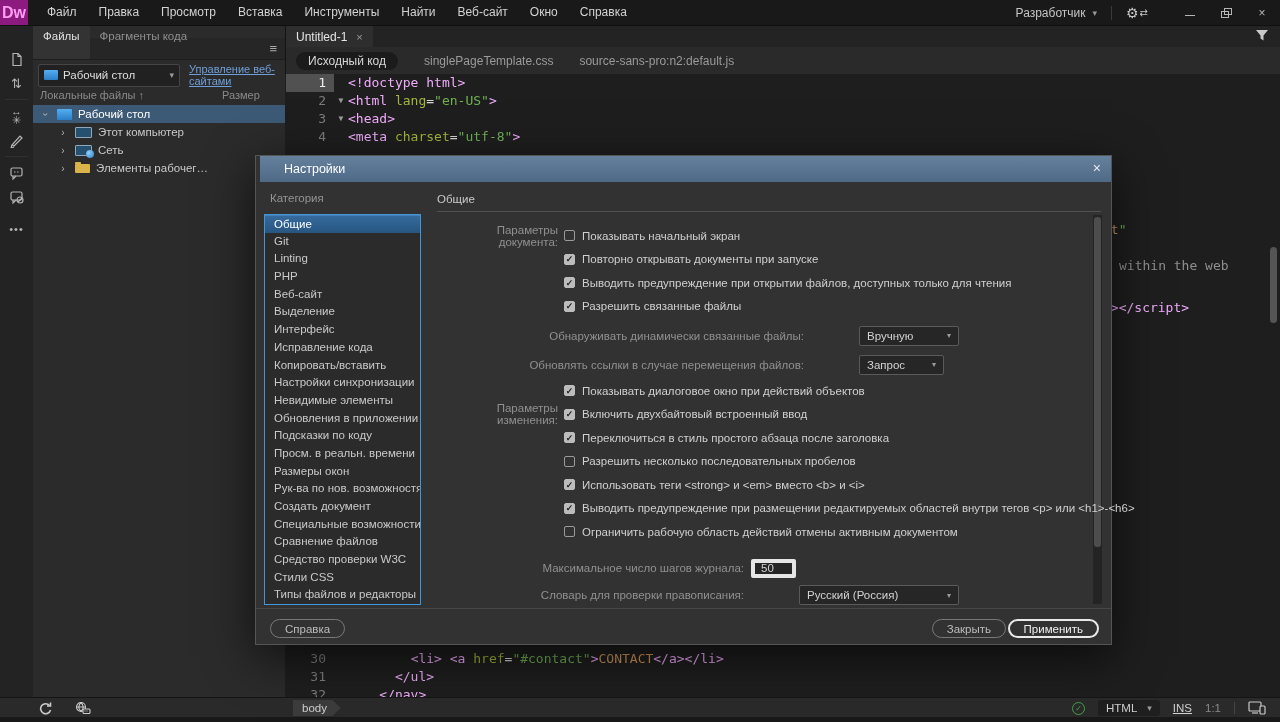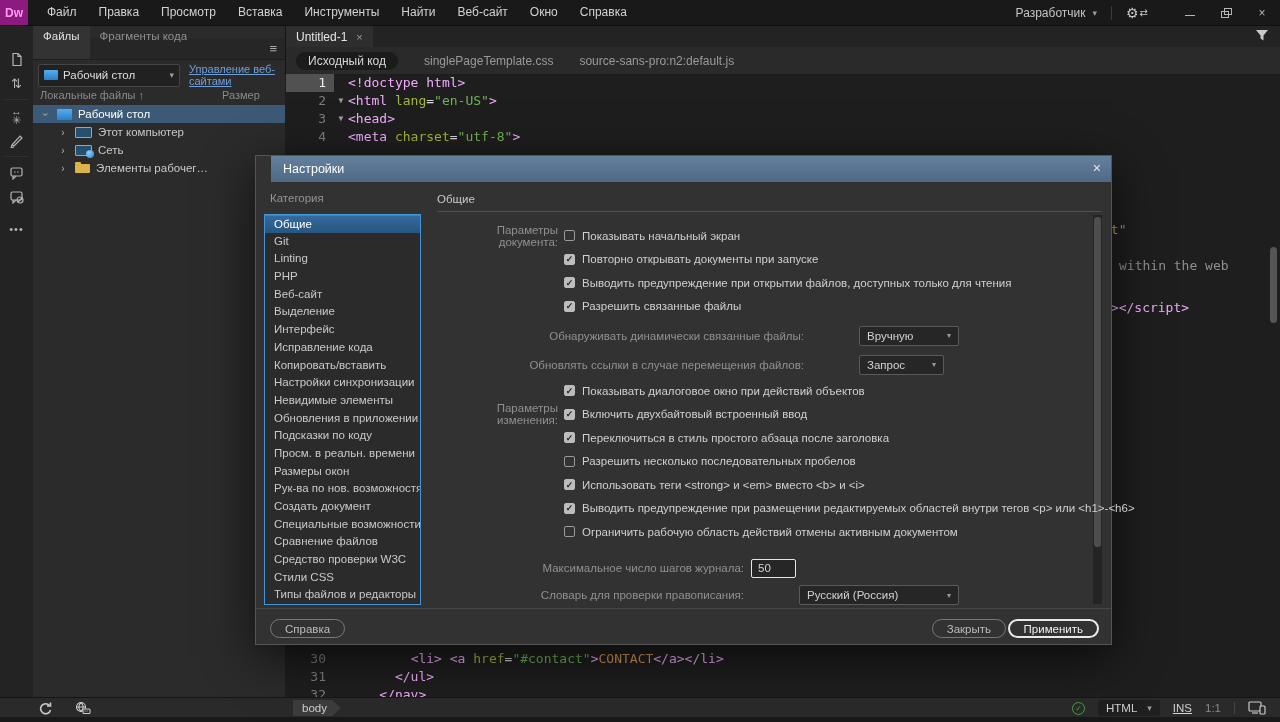--- a/index.html
+++ b/index.html
@@ -2,21 +2,21 @@
 <html><head>
 <meta charset="utf-8">
 <style>
   html,body{margin:0;padding:0;background:#000;}
   #screen{position:relative;width:1280px;height:722px;background:#1e1e1e;
     font-family:"Liberation Sans",sans-serif;color:#ccc;overflow:hidden;font-size:12px;}
   
   .menubar{position:absolute;left:0;top:0;right:0;height:25px;background:#191919;
     display:flex;align-items:center;border-bottom:1px solid #101010;z-index:5;}
   .dw-logo{width:28px;height:25px;background:#8d1a7f;color:#ff9df2;font-weight:bold;
-    font-size:12px;display:flex;align-items:center;justify-content:center;margin-right:8px;}
+    font-size:16px;display:flex;align-items:center;justify-content:center;margin-right:8px;}
   .menu-items{display:flex;align-items:center;height:100%;}
   .menu-item{padding:18px 11px;color:#d2d2d2;line-height:25px;cursor:default;}
   .mb-right{margin-left:auto;display:flex;align-items:center;height:100%;}
   .workspace{display:flex;align-items:center;gap:7px;color:#c4c4c4;padding:0 14px;}
   .caret{font-size:9px;color:#9a9a9a;}
   .mb-sep{width:1px;height:14px;background:#3a3a3a;}
   .gear-wrap{padding:0 14px;color:#c8c8c8;font-size:14px;display:flex;align-items:center;gap:1px;}
   .gear-arrows{font-size:10px;color:#c8c8c8;}
   .win-btns{display:flex;align-items:center;height:100%;margin-left:10px;}
   .win-btn{width:36px;height:100%;display:flex;align-items:center;justify-content:center;color:#b5b5b5;}
@@ -91,22 +91,22 @@
     font-size:8px;display:flex;align-items:center;justify-content:center;}
   .html-select{background:#1f1f1f;border-radius:3px;height:16px;display:flex;align-items:center;gap:10px;
     padding:0 8px;color:#cfcfcf;font-size:11.5px;}
   .ins{color:#d0d0d0;font-size:11.5px;text-decoration:underline;}
   .pos{color:#8a8a8a;font-size:11.5px;}
   .st-sep{width:1px;height:12px;background:#444;}
   .bottom-edge{position:absolute;left:0;top:717px;right:0;height:5px;background:#191919;}
   
   .dialog{position:absolute;left:255px;top:155px;width:857px;height:490px;background:#323232;
     border:1px solid #555;box-sizing:border-box;box-shadow:0 12px 45px rgba(0,0,0,.65);z-index:20;}
-  .dlg-title{position:absolute;left:15px;top:0;right:0;height:26px;background:linear-gradient(#64809c,#4f6a86);
-    color:#fff;font-size:12.5px;display:flex;align-items:center;padding-left:12px;}
+  .dlg-title{position:absolute;left:4px;top:0;right:0;height:26px;background:linear-gradient(#64809c,#4f6a86);
+    color:#fff;font-size:12.5px;display:flex;align-items:center;padding-left:24px;}
   .dlg-close{position:absolute;right:10px;top:5px;color:#e8e8e8;font-size:14px;line-height:14px;}
   .cat-label{position:absolute;left:14px;top:36px;color:#949494;font-size:11.5px;}
   .cat-list{position:absolute;left:8px;top:58px;width:157px;height:391px;background:#2b2b2b;
     border:1px solid #3f96d8;box-sizing:border-box;overflow:hidden;}
   .cat-item{height:17.7px;line-height:17.7px;padding-left:9px;color:#c9c9c9;font-size:11.5px;white-space:nowrap;}
   .cat-item.selected{background:linear-gradient(#356a9e,#27567f);color:#fff;border-top:1px solid #4a7fb5;box-sizing:border-box;}
   .cat-scroll{position:absolute;right:9px;top:59px;width:9px;height:389px;background:#242424;}
   .cat-thumb{position:absolute;left:1px;top:2px;width:7px;height:330px;background:#4d4d4d;border-radius:3px;}
   .sec-title{position:absolute;left:181px;top:37px;color:#c9c9c9;font-size:11.5px;}
   .sec-hr{position:absolute;left:181px;top:55px;width:664px;height:1px;background:#515151;}
@@ -117,21 +117,21 @@
   .prow-input{height:25px;}
   .grp-label{flex:0 0 121px;text-align:right;padding-right:6px;color:#909090;font-size:11.5px;}
   .wide-label{text-align:right;padding-right:7px;color:#909090;font-size:11.5px;}
   .cb{width:11px;height:11px;border:1px solid #9a9a9a;border-radius:2px;margin-right:7px;flex:0 0 11px;
     display:flex;align-items:center;justify-content:center;box-sizing:border-box;}
   .cb.checked{background:#bcbcbc;border-color:#bcbcbc;color:#1d1d1d;font-size:9px;font-weight:bold;}
   .cb-label{color:#cfcfcf;font-size:11.5px;white-space:nowrap;}
   .dlg-select{height:20px;background:#262626;border:1px solid #5a5a5a;border-radius:2px;display:flex;
     align-items:center;padding:0 7px;color:#d2d2d2;font-size:11.5px;box-sizing:border-box;}
   .dlg-select .sel-caret{margin-left:auto;font-size:8px;color:#9a9a9a;padding-left:10px;}
-  .dlg-input{height:19px;background:#262626;border:1px solid #e5e5e5;border-radius:2px;color:#d2d2d2;
+  .dlg-input{height:19px;background:#262626;border:4px solid #e5e5e5;border-radius:2px;color:#d2d2d2;
     font-size:11.5px;padding:0 6px;box-sizing:border-box;font-family:"Liberation Sans",sans-serif;}
   .dlg-footer{position:absolute;left:0;right:0;top:452px;height:38px;border-top:1px solid #474747;}
   .btn{position:absolute;top:10px;height:19px;border-radius:10px;border:1px solid #787878;color:#bcbcbc;
     font-size:11.5px;display:flex;align-items:center;padding:0 14px;background:transparent;box-sizing:border-box;}
   .btn-help{left:14px;}
   .btn-close2{right:105px;}
   .btn-apply{right:12px;border:2px solid #e9e9e9;color:#efefef;}
 </style>
 </head>
 <body>

